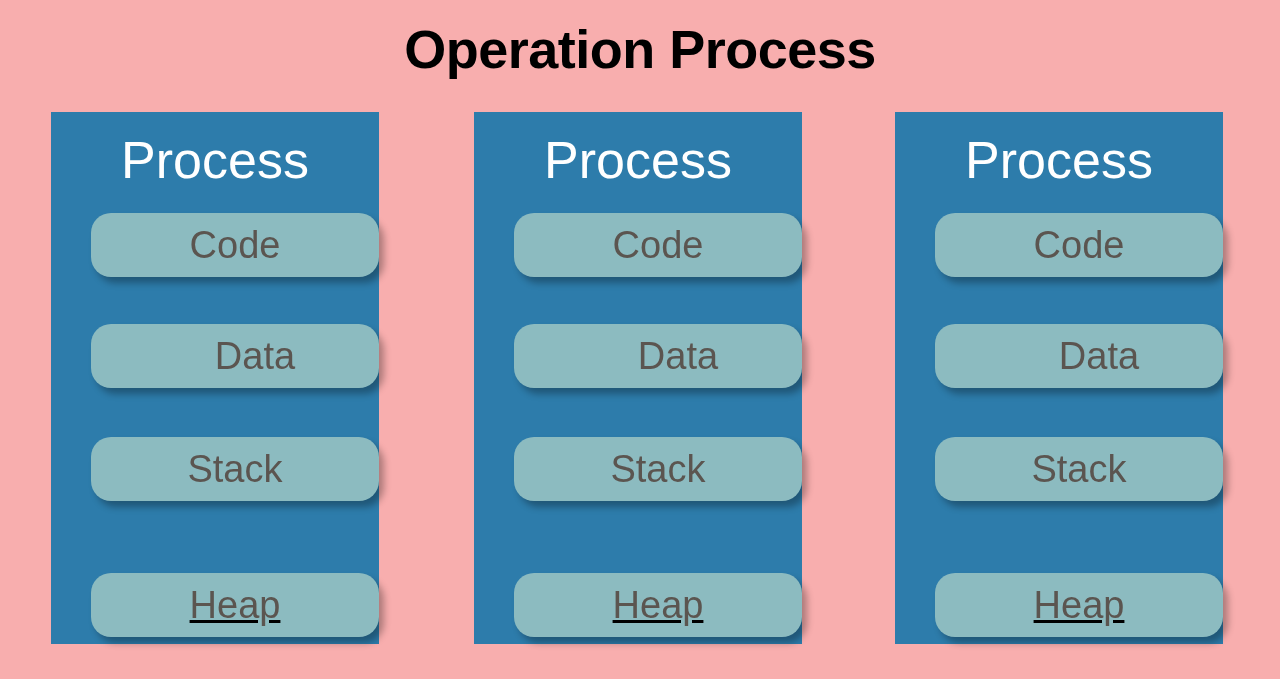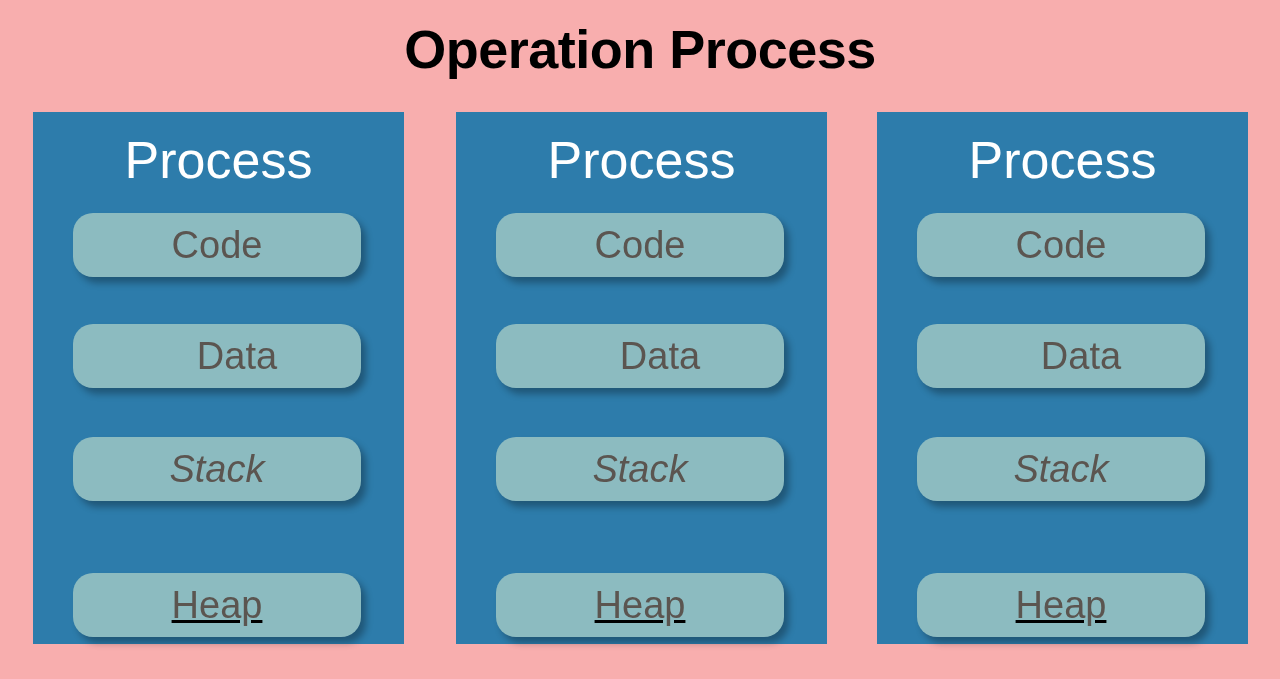--- a/index.html
+++ b/index.html
@@ -33,24 +33,25 @@
     font-weight: 700;
     color: #000000;
     letter-spacing: -0.5px;
     white-space: nowrap;
   }
 
   
   .process-panel {
     position: absolute;
     top: 112px;
-    width: 371px;
+    width: 328px;
     height: 532px;
     background: #2d7cab;
     box-sizing: border-box;
+    margin-left: 18px;
   }
   #process-panel-0 { left: 33px; }
   #process-panel-1 { left: 456px; }
   #process-panel-2 { left: 877px; }
 
   .process-title {
     position: absolute;
     left: 0;
     top: 18px;
     width: 100%;
@@ -71,21 +72,21 @@
     background: #8cbbc0;
     border-radius: 20px;
     box-shadow: 5px 6px 7px rgba(0, 0, 0, 0.30);
     display: flex;
     align-items: center;
     justify-content: center;
     box-sizing: border-box;
   }
   .segment-box.seg-0 { top: 101px; }
   .segment-box.seg-1 { top: 212px; padding-left: 40px; }
-  .segment-box.seg-2 { top: 325px; font-style: italic; }
+  .segment-box.seg-2 { top: 325px; }
   .segment-box.seg-3 { top: 461px; text-decoration: underline; }
 
   .segment-label {
     font-size: 38px;
     line-height: 44px;
     font-weight: 400;
     color: #5b5550;
     white-space: nowrap;
     text-align: center;
   }

